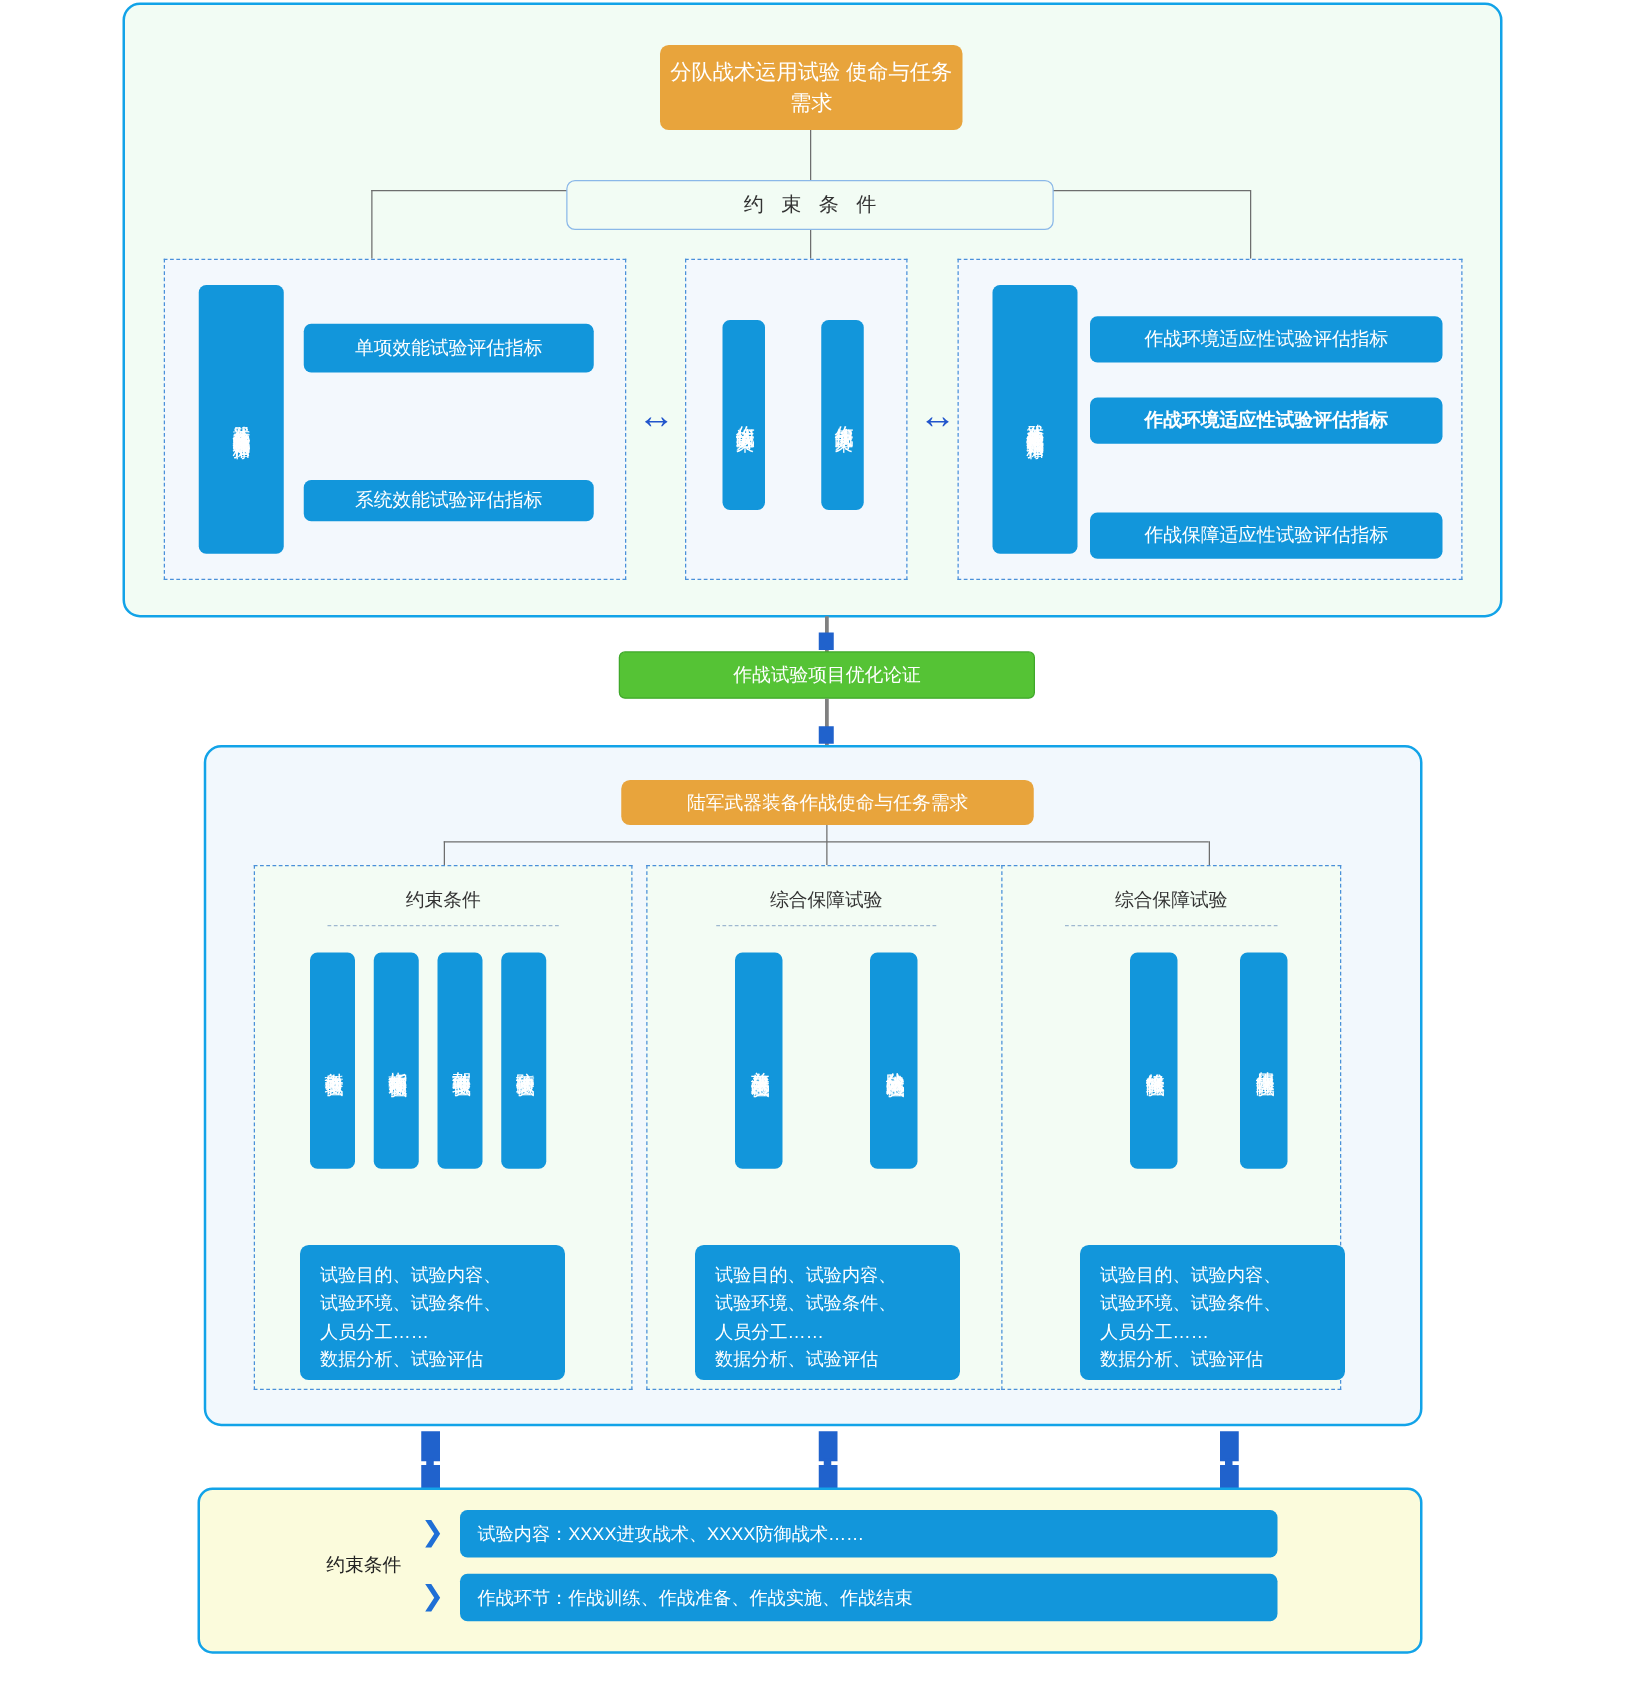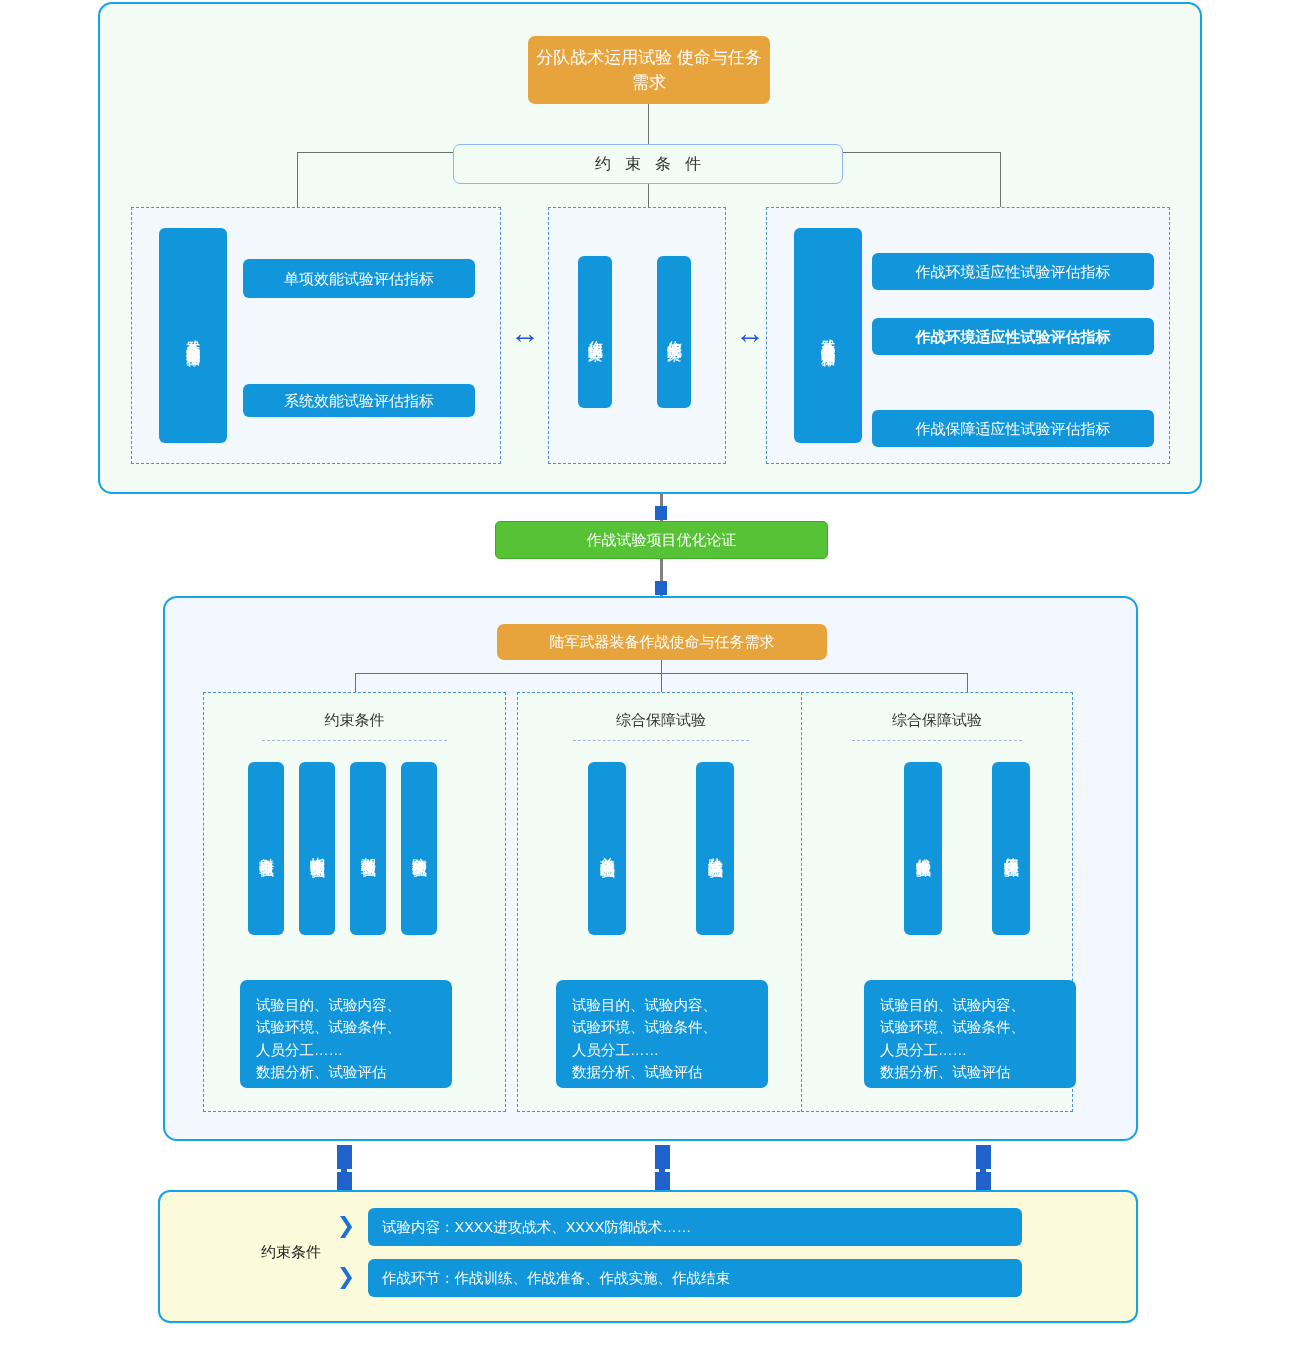--- a/index.html
+++ b/index.html
@@ -127,20 +127,21 @@
   .descbox {
     position: absolute;
     background: #1296DB;
     color: #fff;
     border-radius: 7px;
     font-size: 14.5px;
     line-height: 1.55;
     padding: 14px 16px;
     box-sizing: border-box;
     white-space: pre-line;
+    margin-top: 16px;
   }
 
   
   #panel3 {
     left: 158px; top: 1190px; width: 980px; height: 133px;
     background: #FBFBDC;
     border: 2px solid #12A3E8;
     border-radius: 12px;
     box-sizing: border-box;
   }

